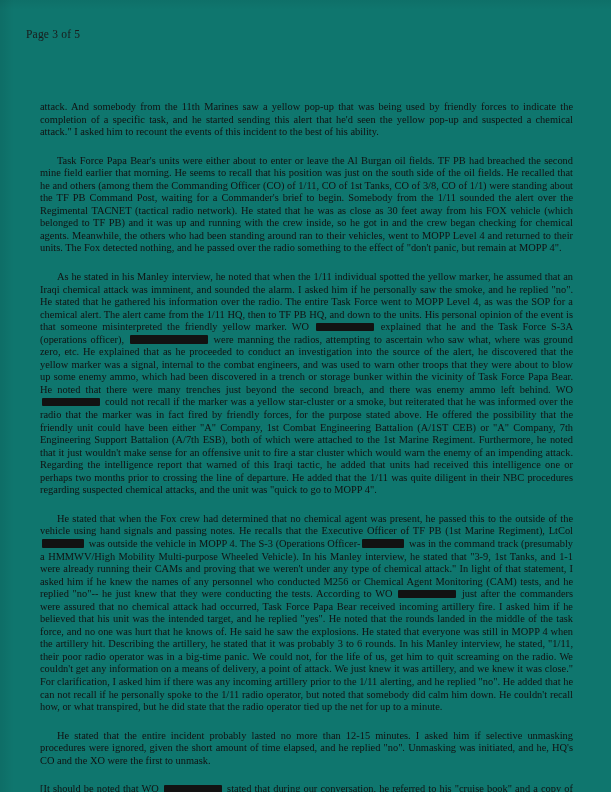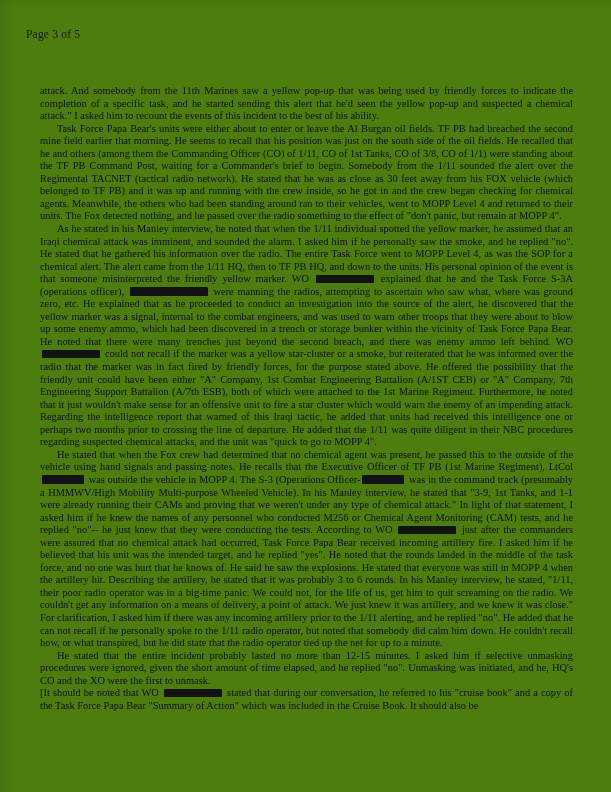--- a/index.html
+++ b/index.html
@@ -13,21 +13,21 @@
     font-family: "Liberation Serif", serif;
     color: #000000;
     position: relative;
     overflow: hidden;
   }
   .page {
     position: absolute;
     top: 0; left: 0;
     width: 611px;
     height: 792px;
-    background: #4d7c0f;
+    background: #0f766e;
   }
   .page-header {
     position: absolute;
     top: 28px;
     left: 26px;
     font-size: 11.5px;
     font-family: "Liberation Serif", serif;
     letter-spacing: 0.2px;
     color: #1a1a1a;
   }
@@ -35,21 +35,21 @@
     position: absolute;
     top: 85px;
     left: 40px;
     width: 533px;
     font-size: 10.4px;
     line-height: 12.55px;
     text-align: justify;
     color: #111111;
   }
   .doc-body p {
-    margin: 0 0 0 0;
+    margin: 16px 0 0 0;
     text-indent: 0;
   }
   .doc-body p.indent {
     text-indent: 17px;
   }
   .redaction {
     display: inline-block;
     background: #121212;
     height: 8.5px;
     vertical-align: -1px;

